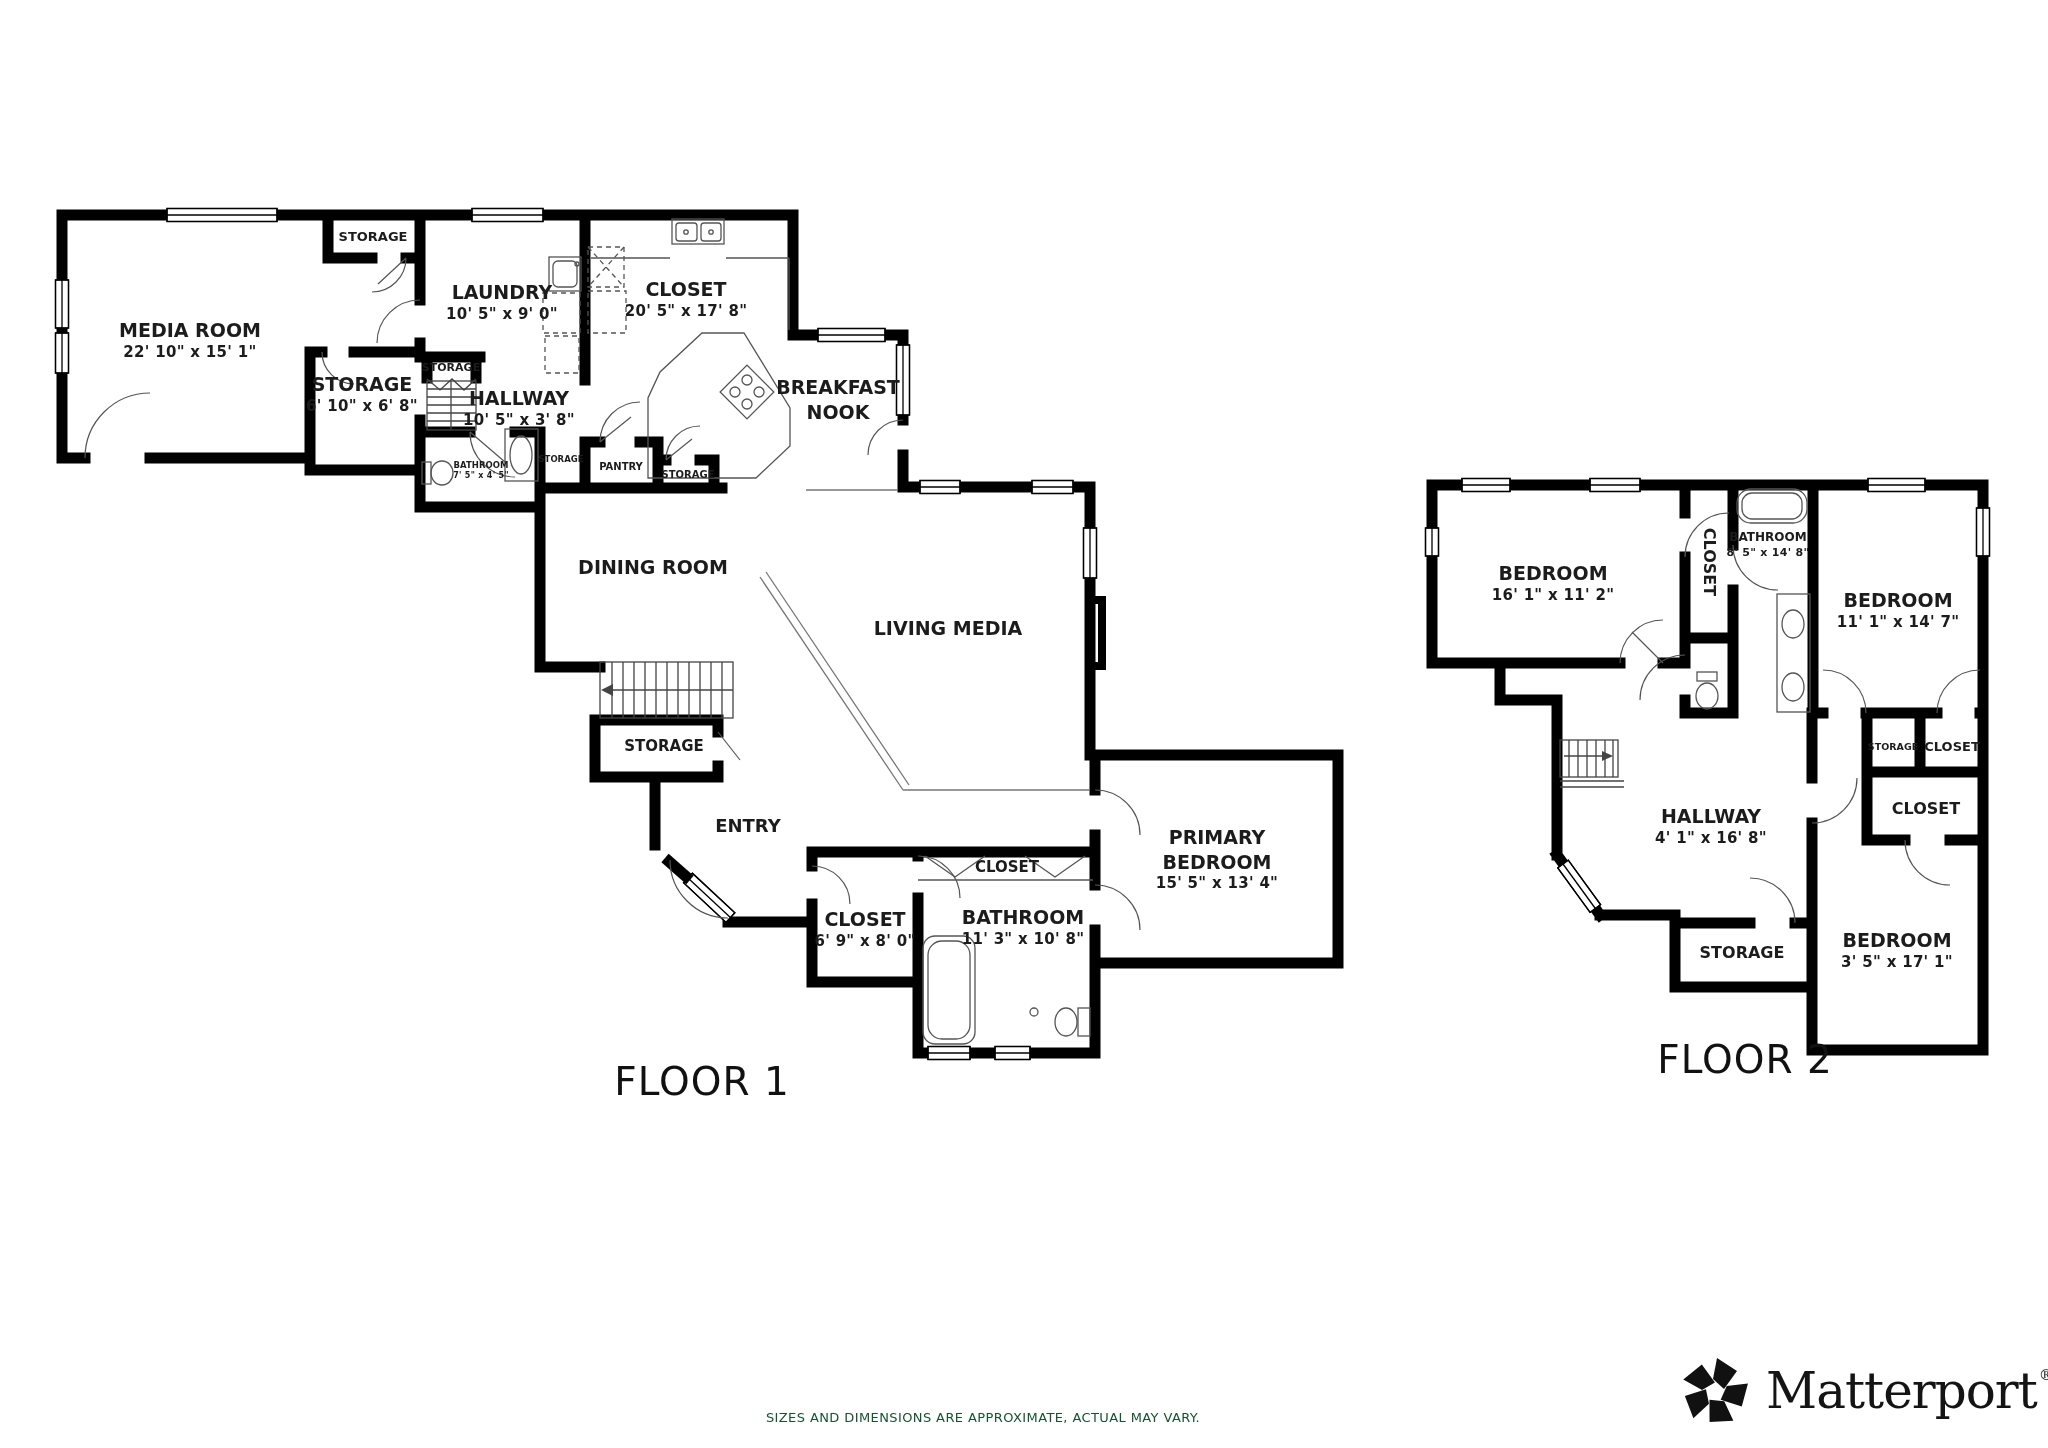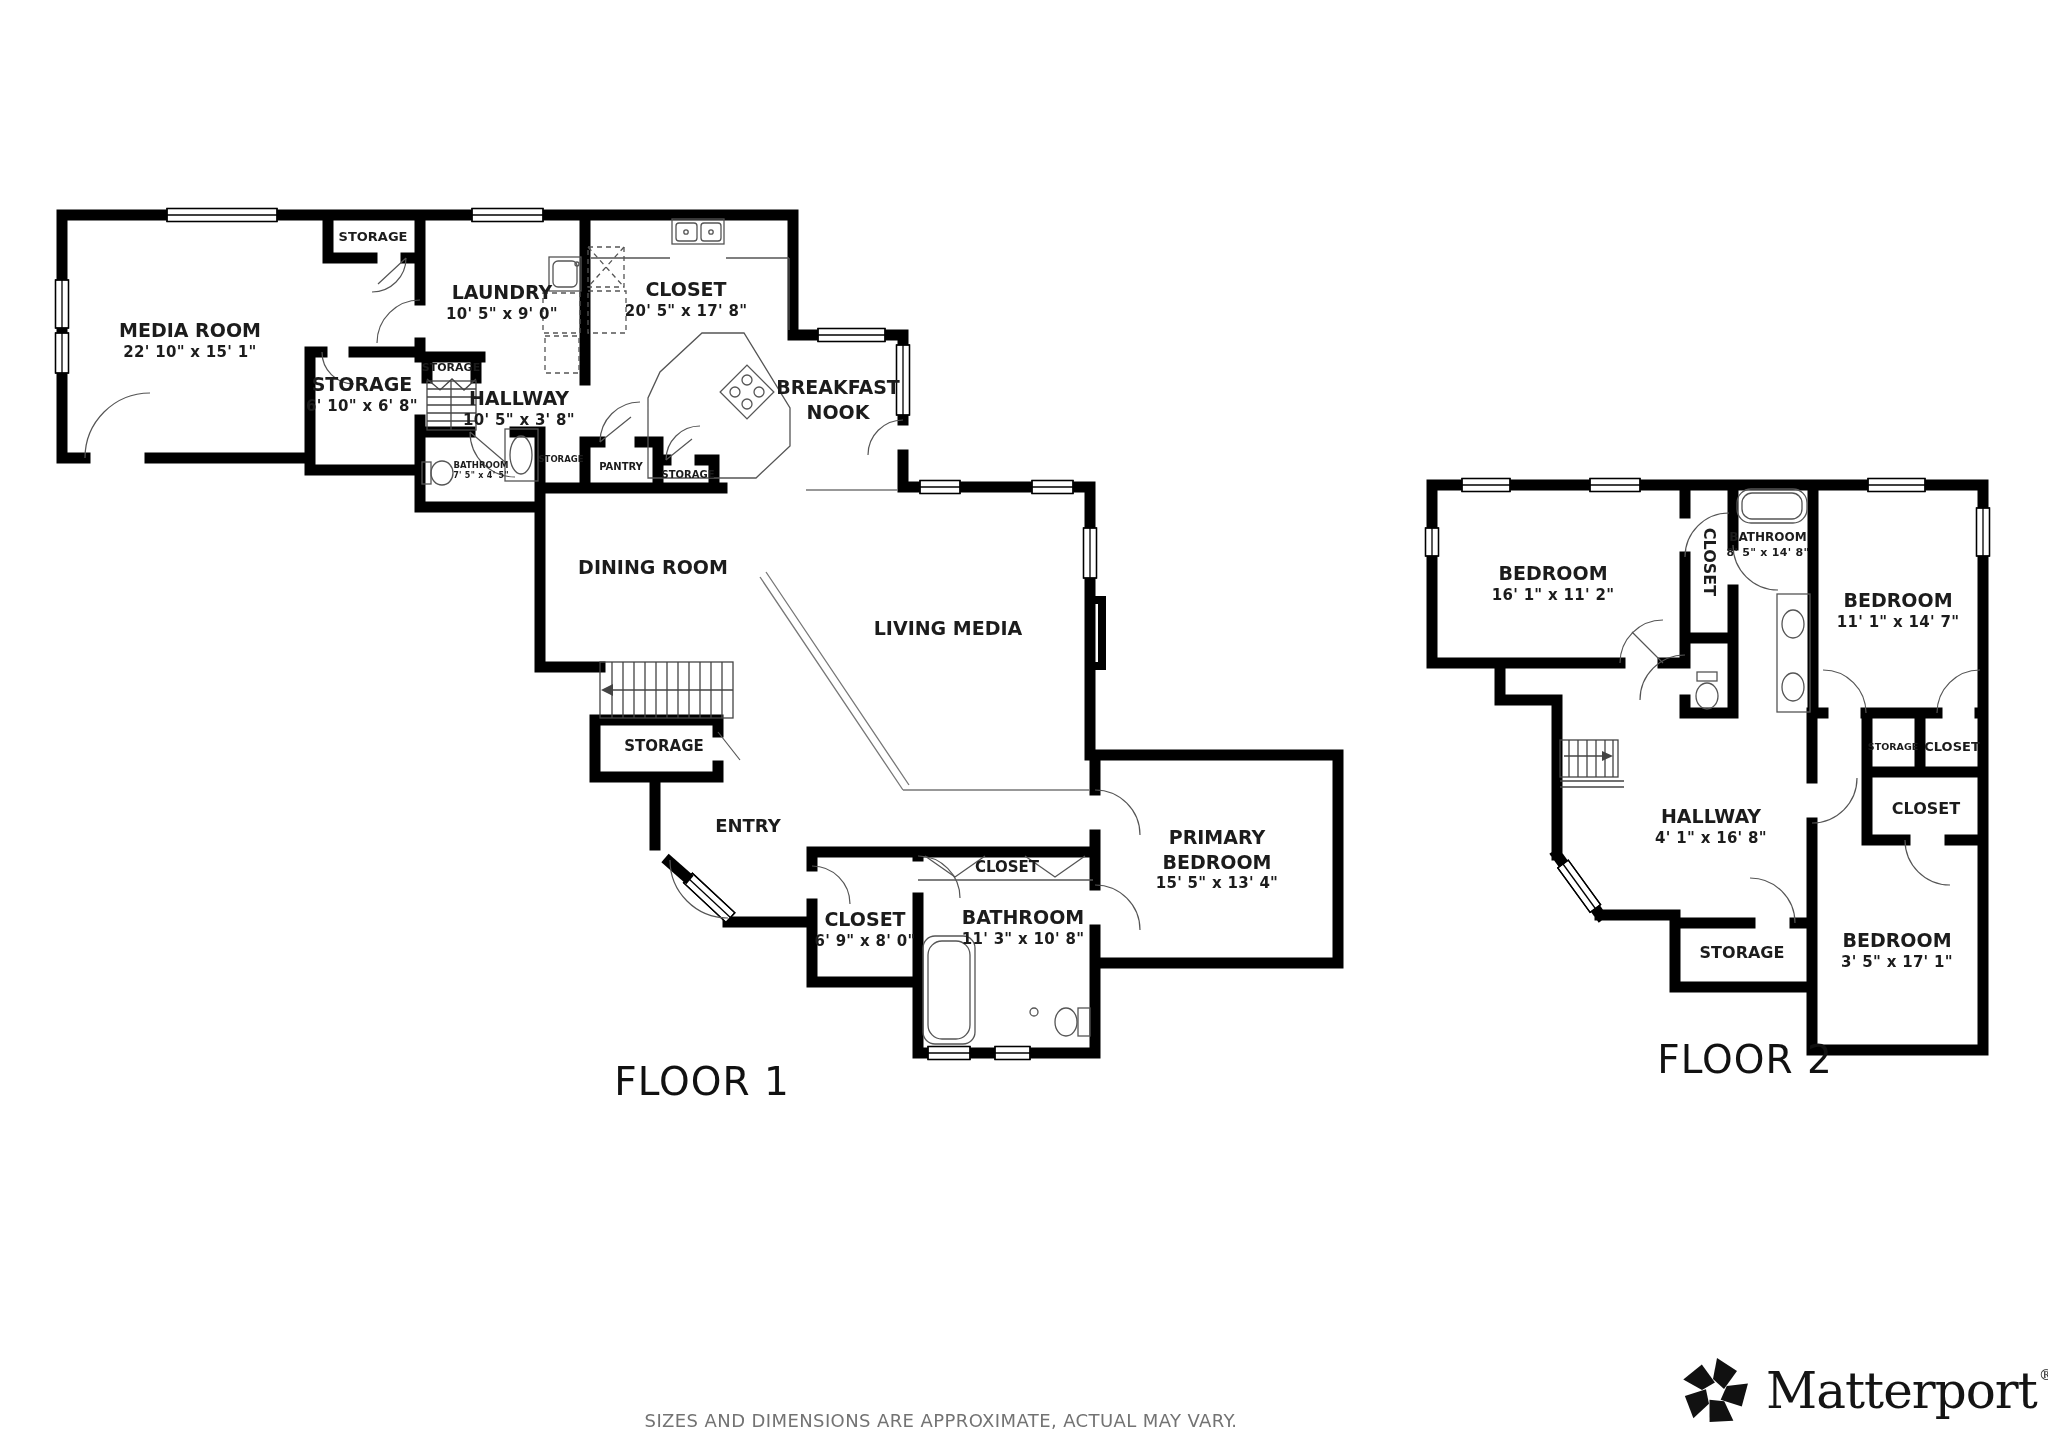--- a/index.html
+++ b/index.html
@@ -10,22 +10,22 @@
        font-weight:bold;line-height:1.3;white-space:nowrap;}
   .lbl .rd{letter-spacing:.3px;}
   .lg .rn{font-size:19px;} .lg .rd{font-size:15px;}
   .md .rn{font-size:13px;} .md .rd{font-size:12px;}
   .sm .rn{font-size:9.5px;}
   .xs .rn{font-size:8.5px;} .xs .rd{font-size:8px;}
   .wrap{white-space:normal;}
   .rot{transform:translate(-50%,-50%) rotate(90deg);}
   .floor-title{position:absolute;transform:translate(-50%,-50%);font-size:39px;color:#111;
        font-weight:400;letter-spacing:1px;white-space:nowrap;}
-  .disclaimer{position:absolute;transform:translateX(-50%);font-size:18px;color:#737373;
-       letter-spacing:.4px;white-space:nowrap;}
+  .disclaimer{position:absolute;transform:translateX(-50%);font-size:13px;color:#14532d;
+       letter-spacing:.4px;white-space:nowrap;margin-left:42px;}
   .brand{position:absolute;display:flex;align-items:center;}
   .brand-text{font-family:"DejaVu Serif","Liberation Serif",serif;font-size:50px;color:#141414;
        margin-left:14px;letter-spacing:-1px;}
   .brand-reg{font-size:15px;vertical-align:28px;margin-left:2px;}
 </style>
 </head>
 <body>
 
 <div class="canvas">
 

